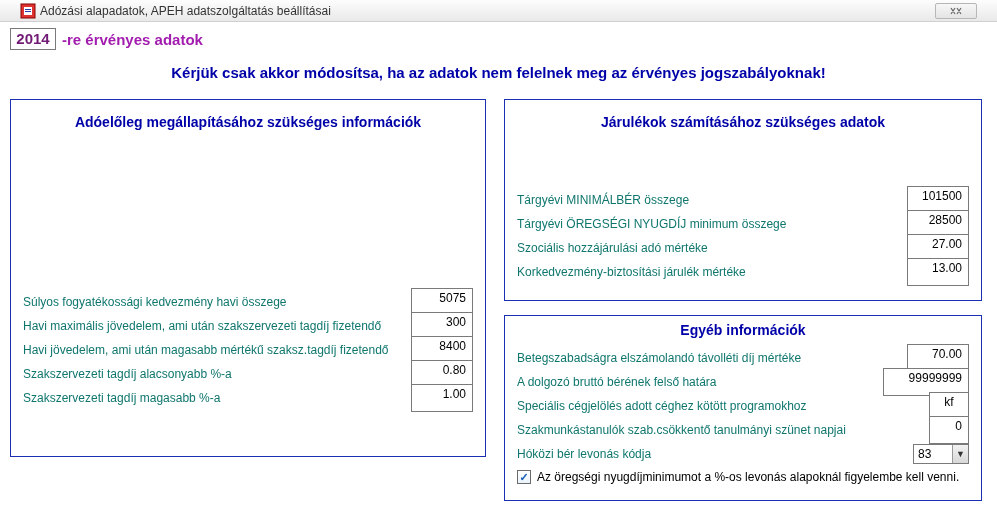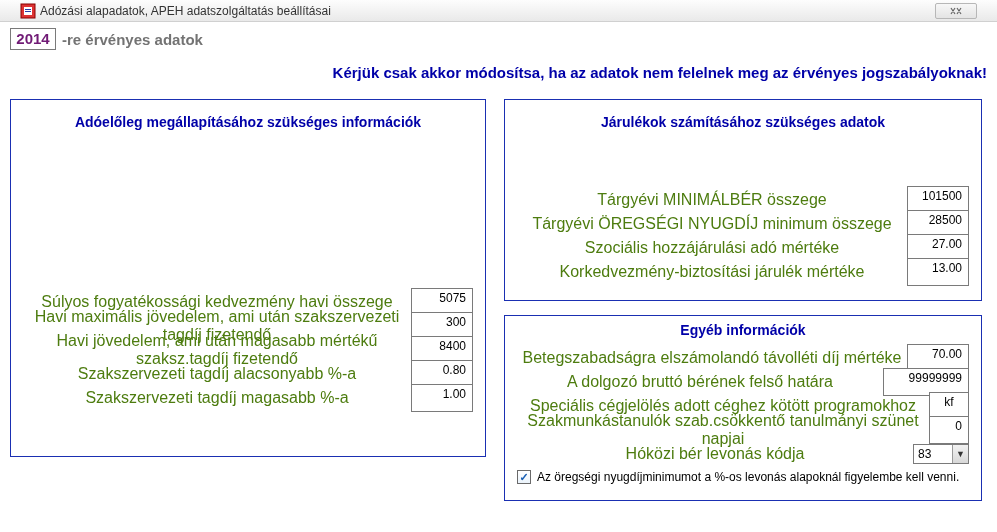--- a/index.html
+++ b/index.html
@@ -39,23 +39,23 @@
   .year-box {
     width: 46px; height: 22px;
     border: 1px solid #7a7a7a;
     background: #fff;
     color: #701a75;
     font-weight: bold;
     font-size: 15px;
     text-align: center;
     line-height: 20px;
   }
-  .year-suffix { color: #737373; font-weight: bold; font-size: 15px; }
+  .year-suffix { color: #a21caf; font-weight: bold; font-size: 15px; }
   .main-warning {
-    text-align: right;
+    text-align: center;
     color: #0000a8;
     font-weight: bold;
     font-size: 15px;
     margin: 14px 0 18px 0;
   }
   .panels { display: flex; gap: 18px; align-items: flex-start; }
   .panel {
     border: 1px solid #1a2fb2;
     background: #fff;
     position: relative;
@@ -72,21 +72,21 @@
     margin-top: 14px;
     margin-bottom: 20px;
   }
   .tight .panel-title { margin-top: 6px; margin-bottom: 8px; }
   .row {
     display: flex;
     align-items: center;
     padding: 2px 12px;
     height: 24px;
   }
-  .row-label { flex: 1; color: #4d7c0f; font-size: 16px; text-align: center; }
+  .row-label { flex: 1; color: #0f766e; font-size: 12px; }
   .val-box {
     width: 62px; height: 28px;
     border: 1px solid #7a7a7a;
     background: #fff;
     font-size: 12px;
     text-align: right;
     padding: 2px 6px;
   }
   .val-box.wide { width: 86px; }
   .val-box.narrow { width: 40px; text-align: center; }

